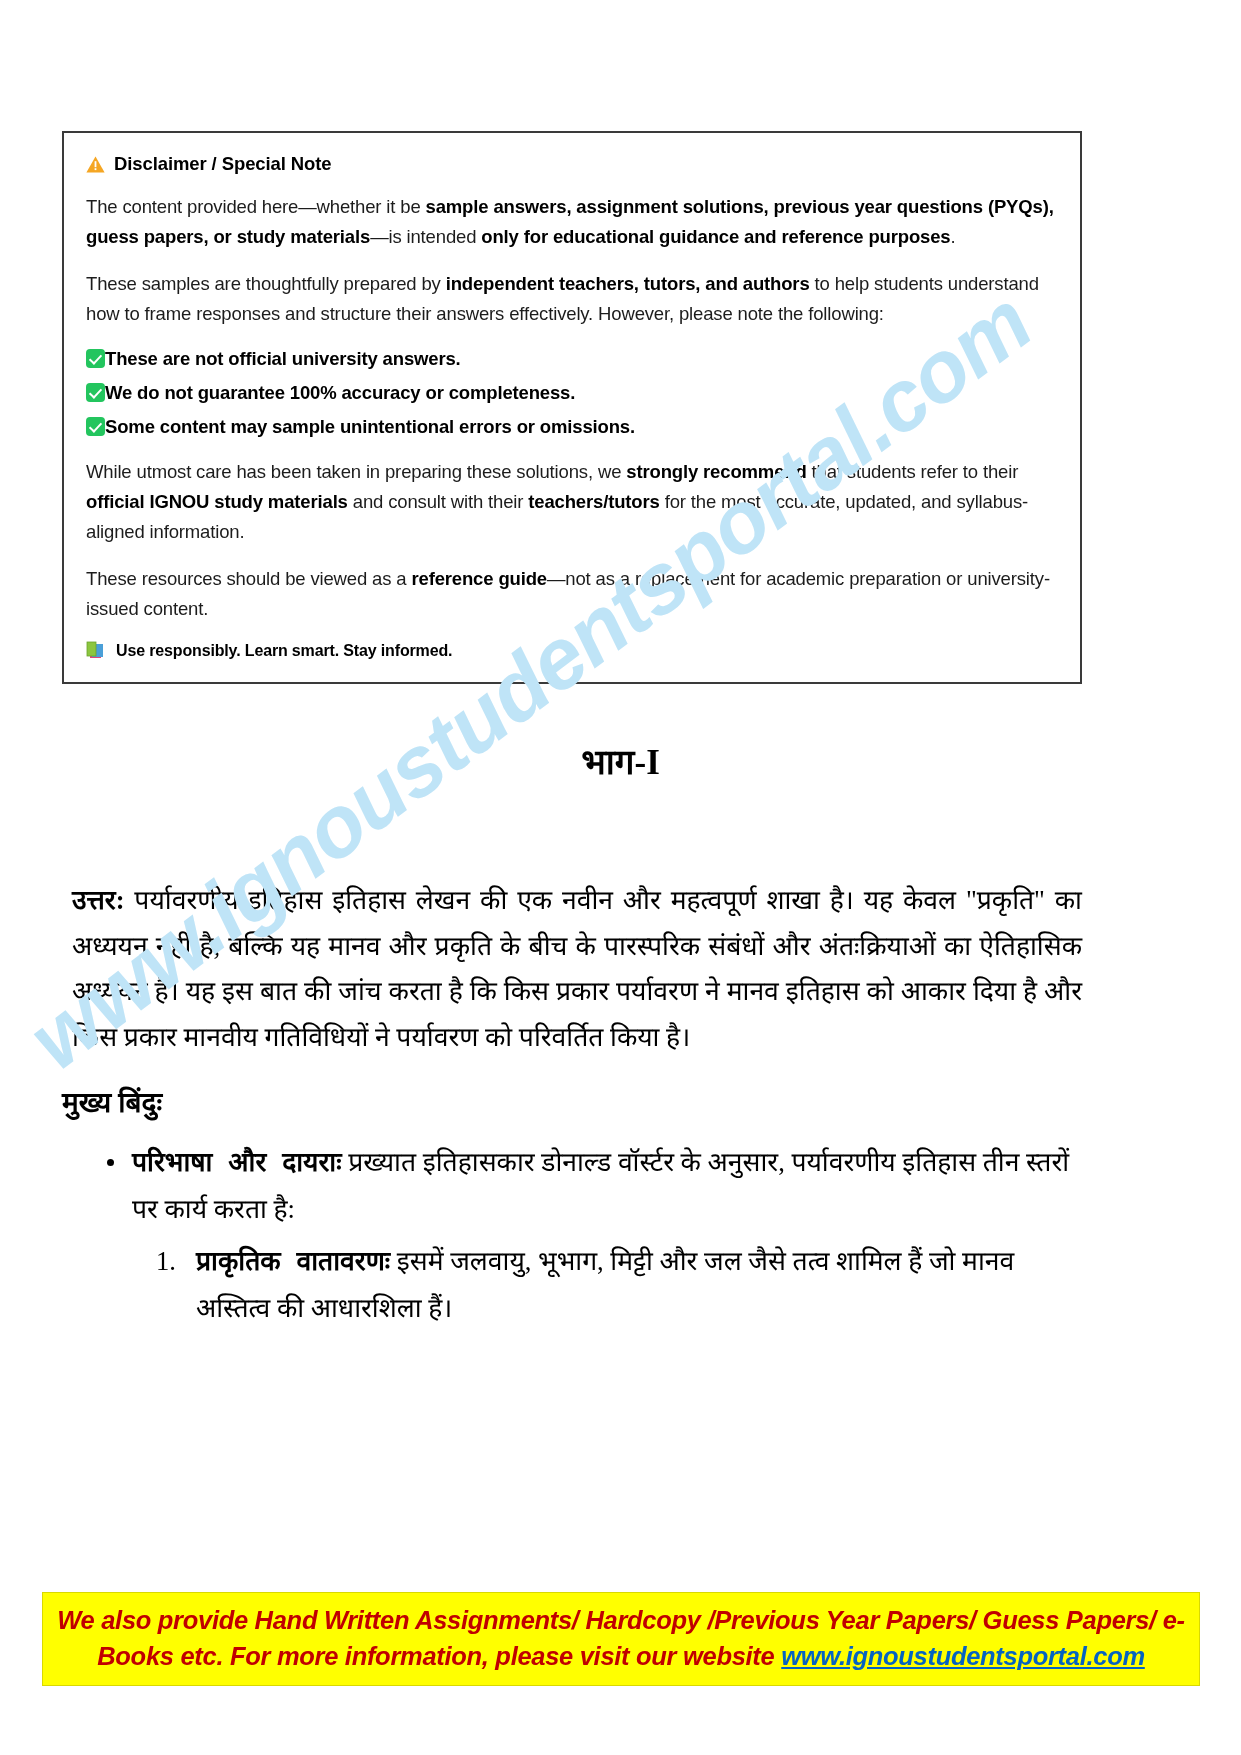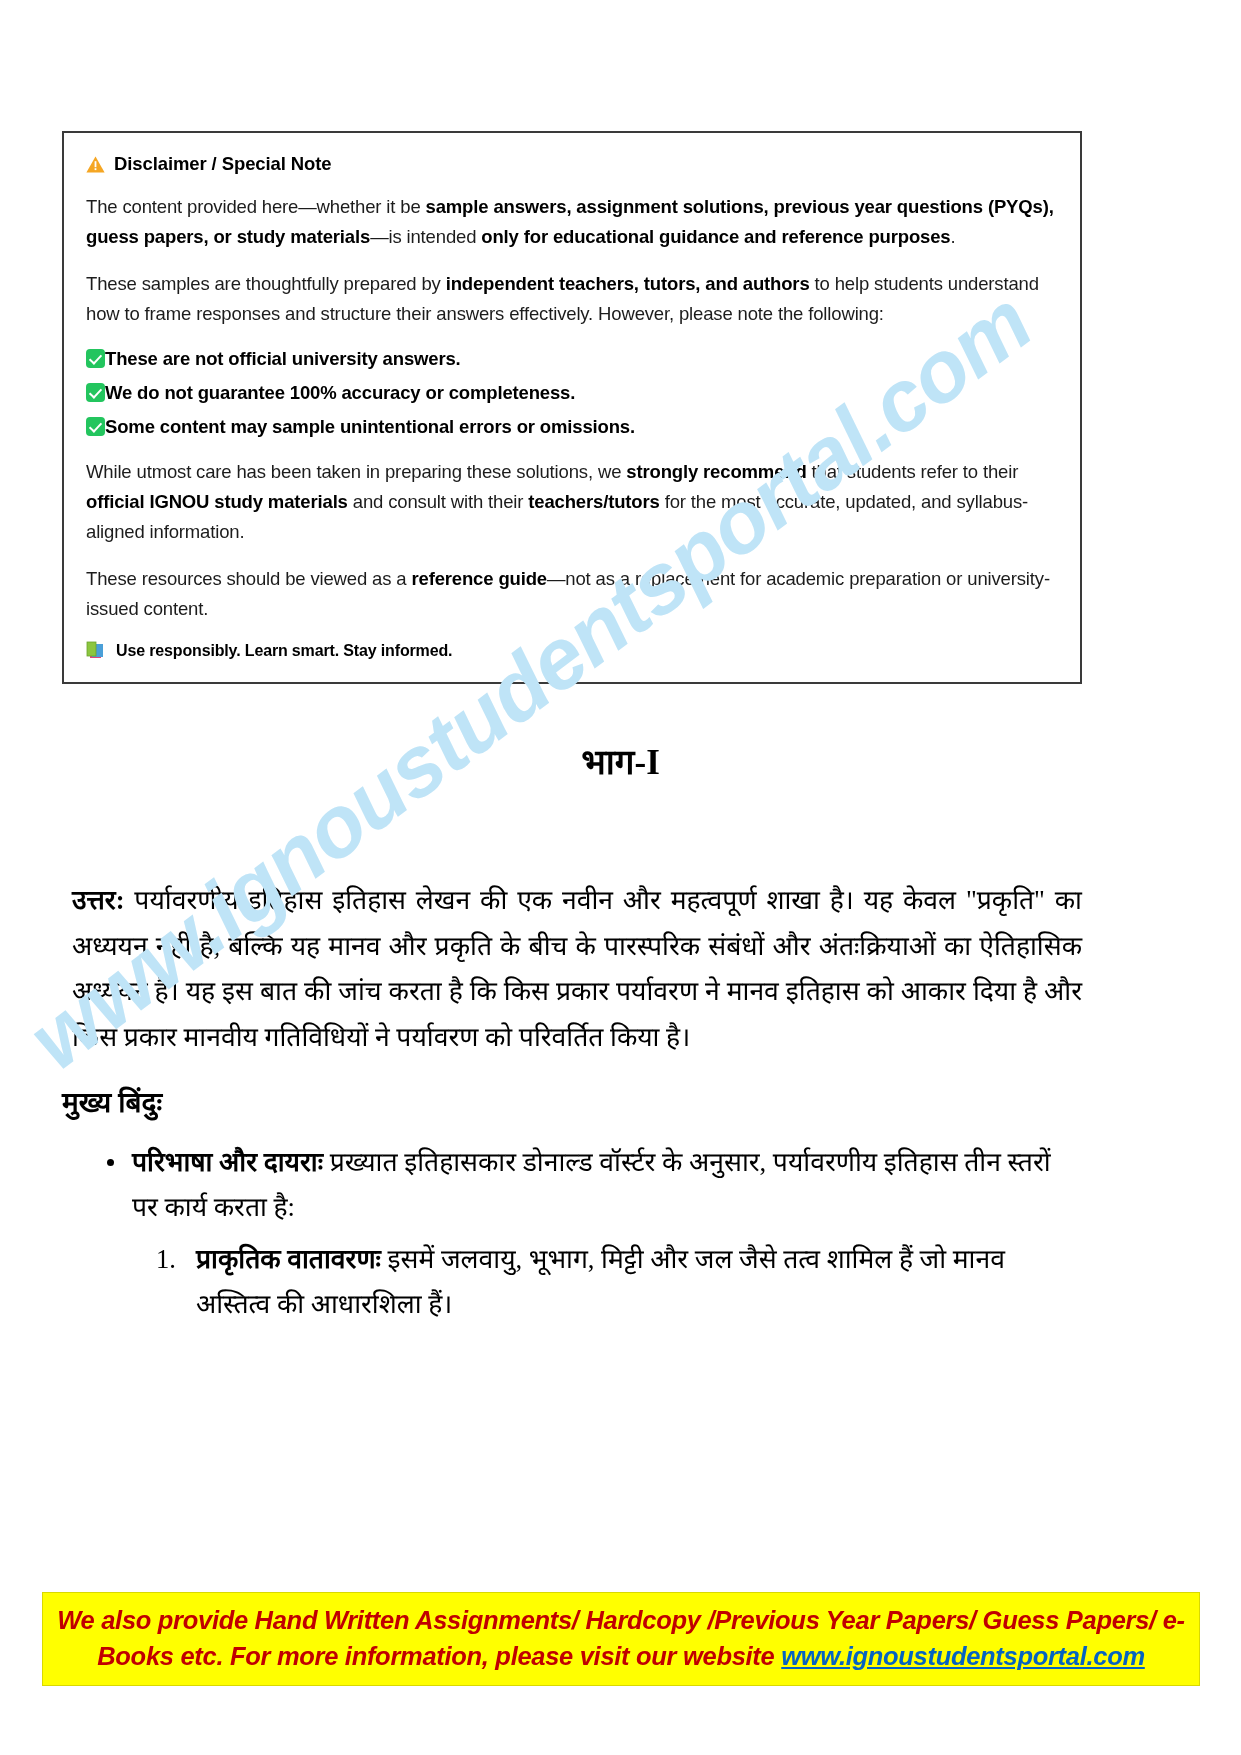--- a/index.html
+++ b/index.html
@@ -201,21 +201,21 @@
   }
   .bullet-item > .dot {
     position: absolute;
     left: 45px;
     top: 19px;
     width: 7px;
     height: 7px;
     border-radius: 50%;
     background: #000;
   }
-  .bullet-item b { font-weight: 700; }
+  .bullet-item b { font-weight: 700; font-family: Liberation Mono, monospace; }
 
   .sub-list {
     margin: 8px 0 0 0;
     padding: 0;
     list-style: none;
   }
   .sub-item {
     position: relative;
     padding-left: 64px;
     font-size: 26.5px;

